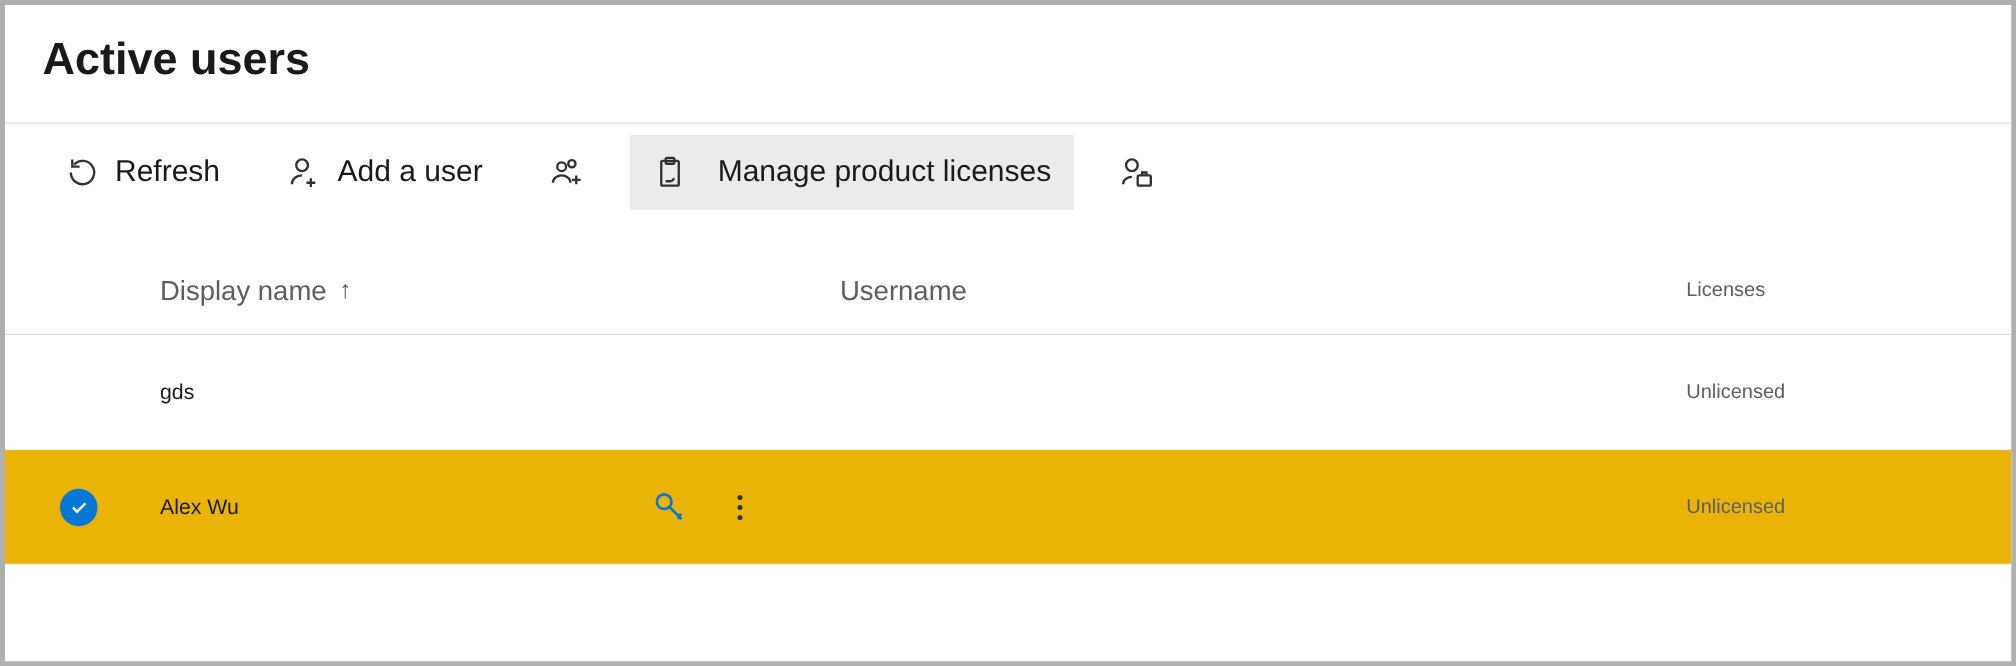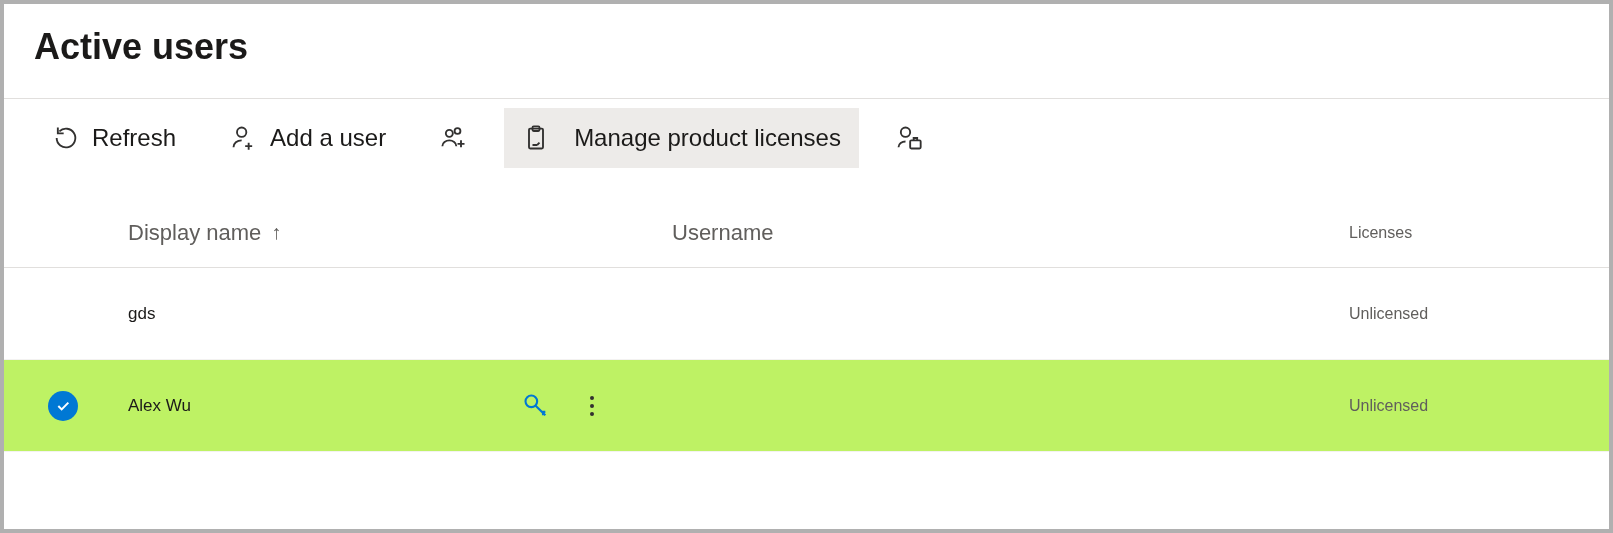--- a/index.html
+++ b/index.html
@@ -61,21 +61,21 @@
     .cell-lic  { width: 260px; font-size: 16px; color: #323130; }
     .thead .cell-name, .thead .cell-user, .thead .cell-lic { color: #605e5c; }
     .row {
       display: flex;
       align-items: center;
       height: 92px;
       border-bottom: 1px solid #f3f2f1;
     }
     .row .cell-name { font-size: 17px; font-weight: 400; color: #1b1a19; }
     .row .cell-lic { color: #605e5c; margin-left: 28px; }
-    .row.selected { background: #bef264; }
+    .row.selected { background: #eab308; }
     .check-circle {
       width: 30px; height: 30px;
       border-radius: 50%;
       background: #0078d4;
       display: flex; align-items: center; justify-content: center;
     }
     .check-circle svg { color: #fff; }
     .row-actions {
       display: flex;
       align-items: center;

